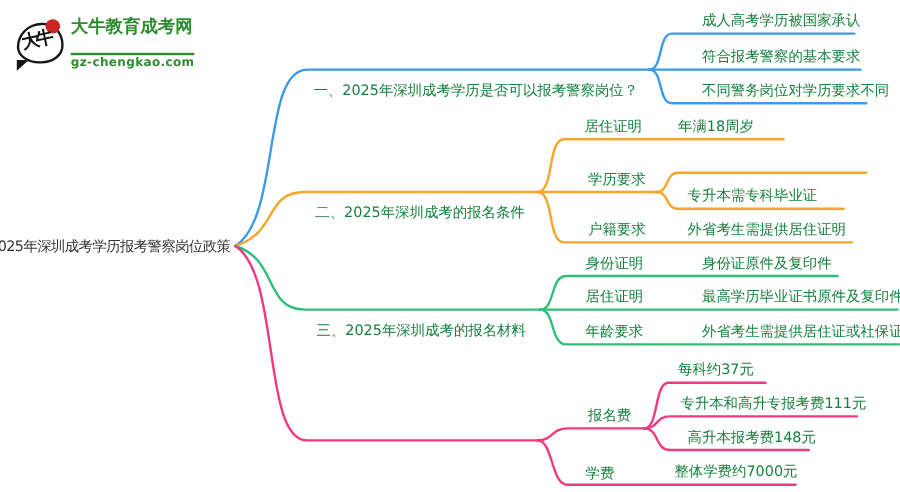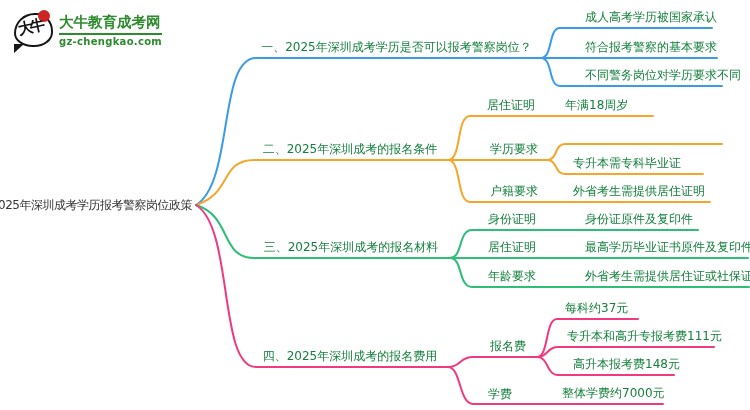--- a/index.html
+++ b/index.html
@@ -5,21 +5,21 @@
   html,body{margin:0;padding:0;background:#fff;}
   .stage{
     position:relative;width:750px;height:410px;background:#ffffff;overflow:hidden;
     font-family:"DejaVu Sans","Liberation Sans",sans-serif;
   }
   svg.wires{position:absolute;left:0;top:0;}
   .lbl{
     position:absolute;white-space:nowrap;font-size:12px;line-height:14px;
     color:#15803d;
   }
-  .topic{text-align:center;}
+  .topic{text-align:center;margin-top:28px;}
   .root-lbl{font-size:12px;letter-spacing:-0.5px;color:#333;}
   
   .logo{position:absolute;left:14px;top:13px;display:flex;align-items:center;gap:6px;}
   .bubble{
     position:relative;width:35px;height:30px;background:#fff;border:2.5px solid #161616;
     border-radius:55% 45% 50% 50% / 62% 55% 45% 42%;
   }
   .bubble .tail{
     position:absolute;left:-2px;bottom:-8px;width:0;height:0;
     border-top:9px solid #161616;border-right:10px solid transparent;
@@ -27,21 +27,21 @@
   .bubble .seal{
     position:absolute;top:-5px;right:1px;width:12px;height:12px;
     background:#cd2424;border-radius:50%;
   }
   .bubble .bubble-text{
     position:absolute;left:2px;top:3px;font-weight:bold;font-size:15px;color:#111;
     transform:rotate(-12deg);letter-spacing:-3px;
   }
   .logo-name{
     font-size:14.5px;font-weight:bold;color:#2e8b2e;
-    border-bottom:2px solid #2e8b2e;padding-bottom:1px;
+    border-bottom:2px solid #2e8b2e;padding-bottom:12px;
   }
   .logo-url{font-size:10px;font-weight:bold;color:#2e8b2e;letter-spacing:.3px;margin-top:1px;}
 </style>
 </head>
 <body>
 
 <div class="stage">
 
   <svg class="wires" width="750" height="410" viewBox="0 0 750 410" fill="none" stroke-width="2" stroke-linecap="round">
 
@@ -106,21 +106,20 @@
   <div class="lbl" style="left:573px;top:184px">外省考生需提供居住证明</div>
 
   <div class="lbl topic" style="left:252px;top:240px;width:198px">三、2025年深圳成考的报名材料</div>
   <div class="lbl" style="left:488px;top:212px">身份证明</div>
   <div class="lbl" style="left:585px;top:212px">身份证原件及复印件</div>
   <div class="lbl" style="left:488px;top:240px">居住证明</div>
   <div class="lbl" style="left:585px;top:240px">最高学历毕业证书原件及复印件</div>
   <div class="lbl" style="left:488px;top:269px">年龄要求</div>
   <div class="lbl" style="left:585px;top:269px">外省考生需提供居住证或社保证明</div>
 
-  <div class="lbl topic" style="left:252px;top:349px;width:196px">四、2025年深圳成考的报名费用</div>
   <div class="lbl" style="left:490px;top:339px">报名费</div>
   <div class="lbl" style="left:565px;top:301px">每科约37元</div>
   <div class="lbl" style="left:567px;top:329px">专升本和高升专报考费111元</div>
   <div class="lbl" style="left:573px;top:357px">高升本报考费148元</div>
   <div class="lbl" style="left:488px;top:387px">学费</div>
   <div class="lbl" style="left:562px;top:386px">整体学费约7000元</div>
 
 </div>
 
 </body></html>

